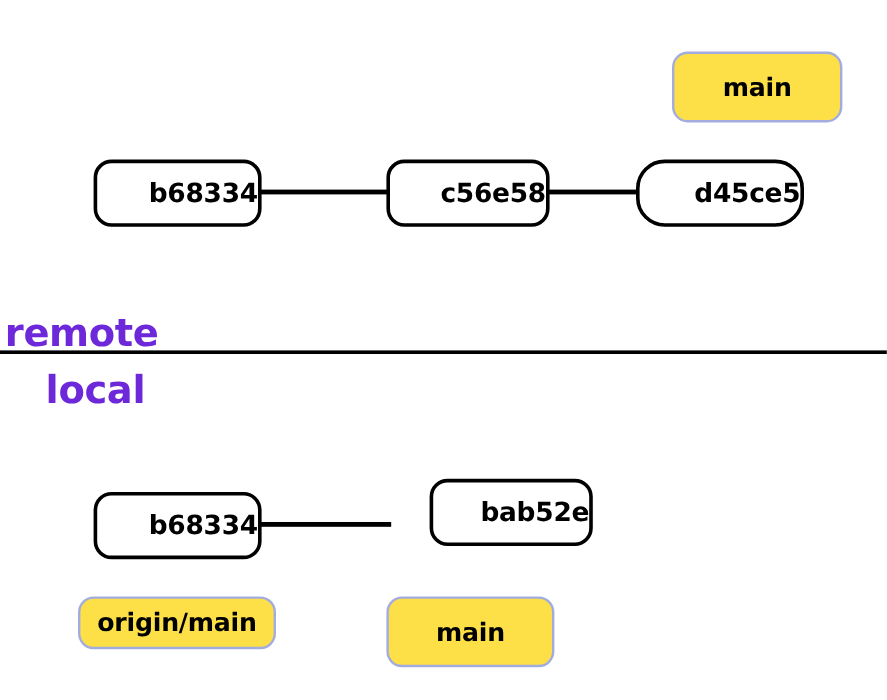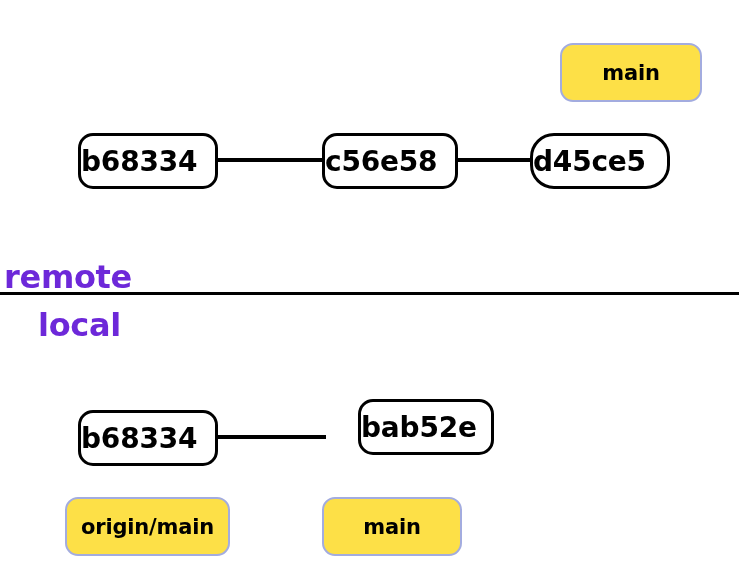--- a/index.html
+++ b/index.html
@@ -23,23 +23,23 @@
 
   
   .commit-node {
     position: absolute;
     box-sizing: border-box;
     border: 3.5px solid #000000;
     border-radius: 15px;
     background: #ffffff;
     display: flex;
     align-items: center;
-    justify-content: flex-start;
+    justify-content: flex-end;
     font-weight: bold;
-    font-size: 28px;
+    font-size: 22px;
     color: #000000;
     letter-spacing: -0.2px;
     z-index: 3;
   }
 
   
   .ref-label {
     position: absolute;
     box-sizing: border-box;
     border: 2.5px solid #a3acdf;
@@ -116,21 +116,21 @@
   <div class="edge" style="left:214px; top:435px; width:112px;"></div>
 
   <div class="commit-node" style="left:78px; top:410px; width:140px; height:56px;">
     <span>b68334</span>
   </div>
 
   <div class="commit-node" style="left:322px; top:399px; width:136px; height:56px;margin-left:36px;">
     <span>bab52e</span>
   </div>
 
-  <div class="ref-label" style="left:65px; top:497px; width:165px; height:59px;">
+  <div class="ref-label" style="left:65px; top:497px; width:165px; height:44px;">
     <span>origin/main</span>
   </div>
 
   <div class="ref-label" style="left:322px; top:497px; width:140px; height:59px;">
     <span>main</span>
   </div>
 
 </div>
 
 </body></html>

